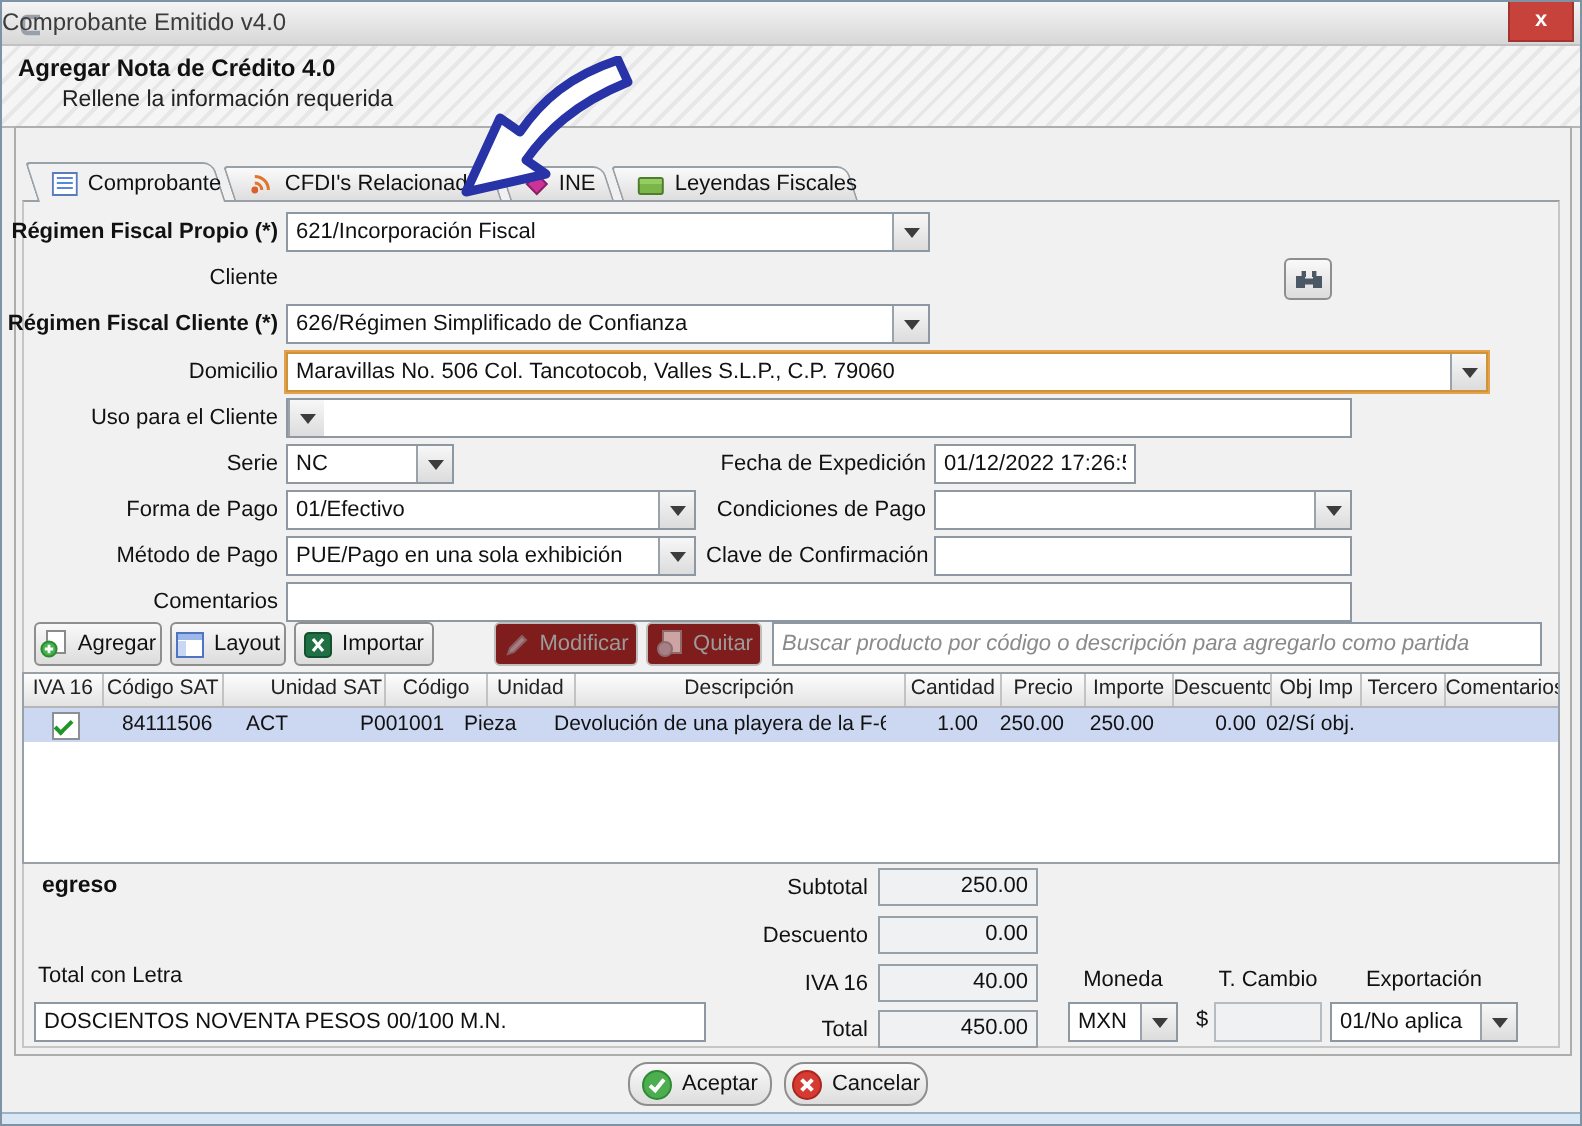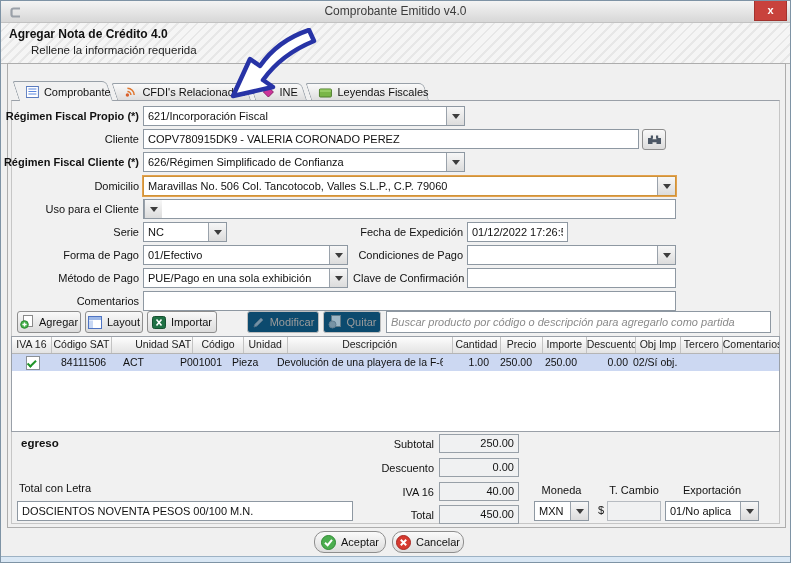--- a/index.html
+++ b/index.html
@@ -1,21 +1,21 @@
 <!DOCTYPE html>
 <html style="--close-red: #c8423c; --focus-orange: #e3a14d; --selection-blue: #ccd8f2; --arrow-blue: #2733a6; --accept-green: #4cae4f; --cancel-red: #d63a30; --excel-green: #1f7145;"><head>
 <meta charset="utf-8">
 <style>
   html,body{margin:0;padding:0;background:#b8b8b8;font-family:"Liberation Sans",sans-serif;}
   .window{position:relative;width:791px;height:563px;background:#f0f0f0;border:1px solid #7e93a5;box-sizing:border-box;overflow:hidden;margin:0 auto;}
   section{position:absolute;inset:0;}
   .abs{position:absolute;box-sizing:border-box;}
   
   .titlebar{left:0;top:0;width:100%;height:22px;background:linear-gradient(#f4f4f4,#d7d7d7);border-bottom:1px solid #c2c2c2;}
-  .title{left:0;top:0;width:100%;height:21px;line-height:21px;text-align:center;font-size:12px;color:#3c3c3c;}
+  .title{left:0;top:0;width:100%;height:21px;line-height:21px;text-align:left;font-size:12px;color:#3c3c3c;}
   .closebtn{right:3px;top:0;width:33px;height:20px;background:var(--close-red,#c8423c);border:1px solid #a2332e;border-top:none;color:#fff;font-size:11px;font-weight:bold;text-align:center;line-height:19px;cursor:default;}
   
   .band{left:0;top:22px;width:100%;height:41px;background:repeating-linear-gradient(135deg,#f5f5f5 0 5px,#e7e7e7 5px 7px);border-bottom:1px solid #b5b5b5;}
   .band-title{left:8px;top:26px;font-size:12px;font-weight:bold;color:#111;}
   .band-sub{left:30px;top:43px;font-size:11.5px;color:#222;}
   
   .panel{left:6px;top:62px;width:779px;height:465px;border:1px solid #adadad;background:#f0f0f0;}
   .tabpage{left:10px;top:99px;width:769px;height:424px;border:1px solid #c6c6c6;border-top:1px solid #9aa0a8;background:#f1f1f1;}
   
   .tab{position:absolute;height:17px;top:82px;transform:skewX(18deg);transform-origin:bottom left;background:linear-gradient(#fafafa,#dedede);border:1px solid #98a0a8;border-bottom:none;border-radius:2px 5px 0 0;}
@@ -27,21 +27,21 @@
   .tbox{height:20px;background:#fff;border:1px solid #8e98a2;font-size:11px;padding:0 4px;font-family:"Liberation Sans",sans-serif;color:#111;}
   input.tbox{outline:none;}
   .tbox:disabled,.tbox.dis{background:#f0f1f2;border-color:#b7bcc2;}
   .combo{height:20px;background:#fff;border:1px solid #8e98a2;display:flex;align-items:stretch;}
   .combo.focus{border:1px solid #cf9339;box-shadow:0 0 0 1px var(--focus-orange,#e3a14d);}
   .combo .val{flex:1;font-size:11px;line-height:18px;padding:0 4px;white-space:nowrap;overflow:hidden;color:#111;}
   .combo .cbtn{width:17px;border-left:1px solid #9aa2ab;background:linear-gradient(#f7f7f7,#dcdcdc);display:flex;align-items:center;justify-content:center;}
   .combo .cbtn i{border:4px solid transparent;border-top:5px solid #3c3c3c;margin-top:5px;}
   
   .tbtn{height:22px;display:flex;align-items:center;justify-content:center;gap:5px;background:linear-gradient(#f9f9f9,#dcdcdc);border:1px solid #8e8e8e;border-radius:3px;font-size:11px;color:#111;cursor:default;}
-  .tbtn.dis{background:#0c4a6e;border-color:#bdbdbd;color:#9b9b9b;}
+  .tbtn.dis{background:#7f1d1d;border-color:#bdbdbd;color:#9b9b9b;}
   input.search{font-style:normal;}
   .search::placeholder{color:#8a8a8a;font-style:italic;}
   
   .grid{left:10px;top:335px;width:769px;height:96px;border:1px solid #9aa0a8;background:#fff;overflow:hidden;}
   .thead{display:flex;height:16px;background:linear-gradient(#fdfdfd,#e3e3e3);border-bottom:1px solid #b5b5b5;}
   .th{font-size:10.5px;color:#222;text-align:center;line-height:15px;border-right:1px solid #c3c3c3;overflow:hidden;white-space:nowrap;box-sizing:border-box;}
   .trow{display:flex;height:17px;background:var(--selection-blue,#ccd8f2);}
   .td{font-size:10.5px;color:#111;line-height:17px;overflow:hidden;white-space:nowrap;box-sizing:border-box;padding:0 4px;}
   .td.num{text-align:right;}
   .cbx{width:12px;height:12px;background:#fff;border:1px solid #8a9096;margin:2px auto 0;display:flex;align-items:center;justify-content:center;}
@@ -137,39 +137,38 @@
   <section>
     <div class="abs lbl b" style="left:2px;top:105px;width:136px;">Régimen Fiscal Propio (*)</div>
     <div class="abs combo" style="left:142px;top:105px;width:322px;">
         <span class="val">621/Incorporación Fiscal</span>
         <span class="cbtn">
           <i></i>
         </span>
       </div>
 
     <div class="abs lbl" style="left:2px;top:128px;width:136px;">Cliente</div>
-    <input class="abs tbox" style="left: 142px; top: 128px; width: 496px;" value="COPV780915DK9 - VALERIA CORONADO PEREZ">
     <div class="abs tbtn" style="left:641px;top:128px;width:24px;height:21px;">
         <span>
           <svg width="15" height="11">
             <path d="M1,4 h4.5 v6 h-4.5 z M9.5,4 h4.5 v6 h-4.5 z M5,5.2 h5 v3 h-5 z M3.8,1.5 h2.2 v3 h-2.2 z M9,1.5 h2.2 v3 h-2.2 z" fill="#4d5866"></path>
           </svg>
         </span>
       </div>
 
     <div class="abs lbl b" style="left:2px;top:151px;width:136px;">Régimen Fiscal Cliente (*)</div>
     <div class="abs combo" style="left:142px;top:151px;width:322px;">
         <span class="val">626/Régimen Simplificado de Confianza</span>
         <span class="cbtn">
           <i></i>
         </span>
       </div>
 
     <div class="abs lbl" style="left:2px;top:175px;width:136px;">Domicilio</div>
-    <div class="abs combo focus" style="left:142px;top:175px;width:533px;">
+    <div class="abs combo focus" style="left:142px;top:175px;width:601px;">
         <span class="val">Maravillas No. 506 Col. Tancotocob, Valles S.L.P., C.P. 79060</span>
         <span class="cbtn">
           <i></i>
         </span>
       </div>
 
     <div class="abs lbl" style="left:2px;top:198px;width:136px;">Uso para el Cliente</div>
     <div class="abs combo" style="left:142px;top:198px;width:533px;">
         <span class="cbtn">
           <i></i>

